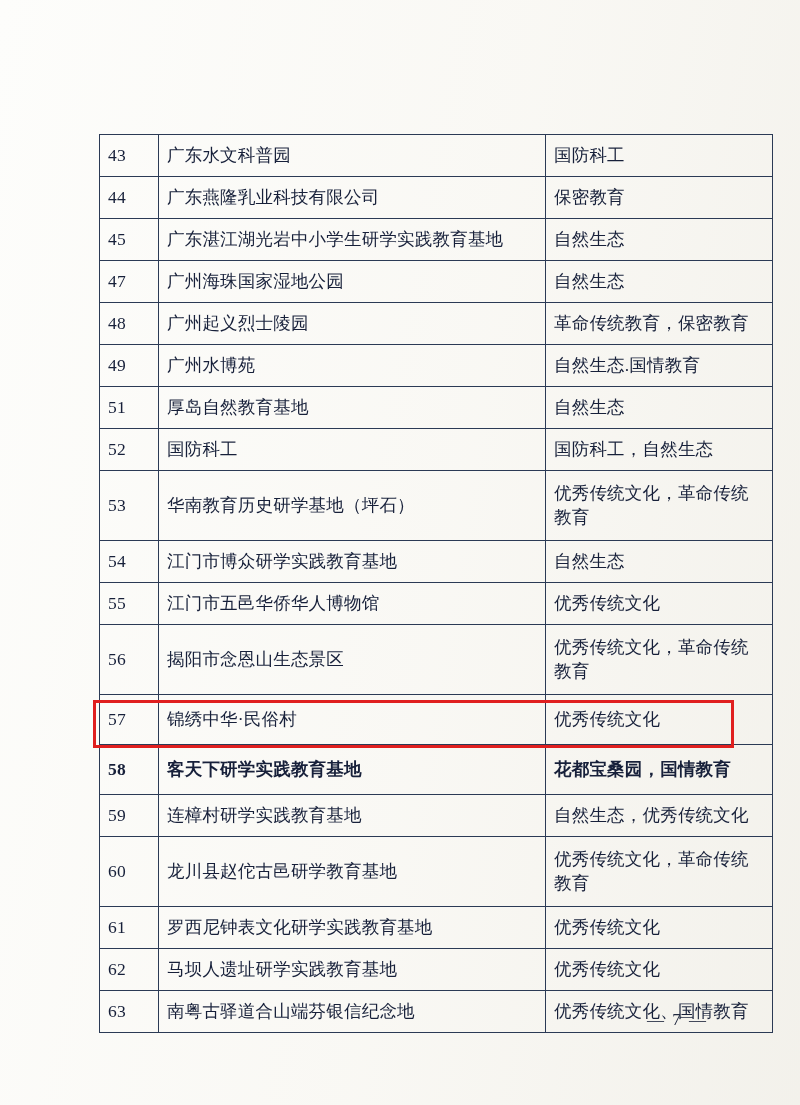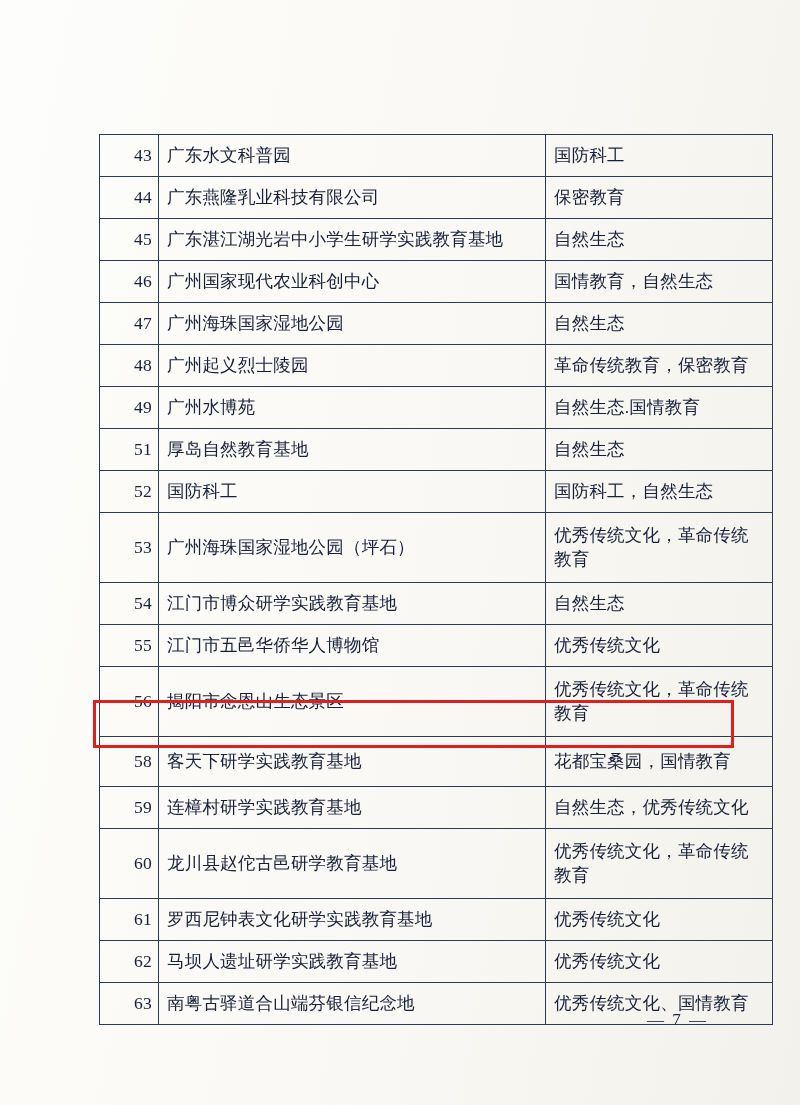--- a/index.html
+++ b/index.html
@@ -45,21 +45,21 @@
     border: 1px solid #2b3a55;
     padding: 4px 6px 5px 8px;
     font-size: 17.5px;
     line-height: 1.38;
     vertical-align: middle;
     color: #17203a;
     letter-spacing: 0.2px;
   }
   td.col-num {
     width: 44px;
-    text-align: right;
+    text-align: left;
     padding-left: 0;
     padding-right: 0;
     font-family: "Liberation Serif", serif;
   }
   td.col-name {
     width: 372px;
   }
   td.col-cat {
     width: 212px;
   }
@@ -89,21 +89,21 @@
   .page-number {
     position: absolute;
     right: 92px;
     top: 1010px;
     font-size: 17px;
     letter-spacing: 2px;
     color: #222a40;
     font-family: "Liberation Serif", serif;
   }
   .bold-row td {
-    font-weight: 400;
+    font-weight: 700;
   }
 </style>
 </head>
 <body>
 
 <div class="page">
   <div class="paper-tint"></div>
 
   <div class="table-wrap">
     <table class="doc-table" id="doc-table">
@@ -117,25 +117,20 @@
             <td class="col-num">44</td>
             <td class="col-name">广东燕隆乳业科技有限公司</td>
             <td class="col-cat">保密教育</td>
           </tr>
           <tr class="row-normal">
             <td class="col-num">45</td>
             <td class="col-name">广东湛江湖光岩中小学生研学实践教育基地</td>
             <td class="col-cat">自然生态</td>
           </tr>
           <tr class="row-normal">
-            <td class="col-num">46</td>
-            <td class="col-name">广州国家现代农业科创中心</td>
-            <td class="col-cat">国情教育，自然生态</td>
-          </tr>
-          <tr class="row-normal">
             <td class="col-num">47</td>
             <td class="col-name">广州海珠国家湿地公园</td>
             <td class="col-cat">自然生态</td>
           </tr>
           <tr class="row-normal">
             <td class="col-num">48</td>
             <td class="col-name">广州起义烈士陵园</td>
             <td class="col-cat">革命传统教育，保密教育</td>
           </tr>
           <tr class="row-normal">
@@ -148,21 +143,21 @@
             <td class="col-name">厚岛自然教育基地</td>
             <td class="col-cat">自然生态</td>
           </tr>
           <tr class="row-normal">
             <td class="col-num">52</td>
             <td class="col-name">国防科工</td>
             <td class="col-cat">国防科工，自然生态</td>
           </tr>
           <tr class="row-tall">
             <td class="col-num">53</td>
-            <td class="col-name">广州海珠国家湿地公园（坪石）</td>
+            <td class="col-name">华南教育历史研学基地（坪石）</td>
             <td class="col-cat">
               <span class="cat-two-line">优秀传统文化，革命传统</span>
               <span class="cat-two-line">教育</span>
             </td>
           </tr>
           <tr class="row-normal">
             <td class="col-num">54</td>
             <td class="col-name">江门市博众研学实践教育基地</td>
             <td class="col-cat">自然生态</td>
           </tr>
@@ -172,20 +167,25 @@
             <td class="col-cat">优秀传统文化</td>
           </tr>
           <tr class="row-tall">
             <td class="col-num">56</td>
             <td class="col-name">揭阳市念恩山生态景区</td>
             <td class="col-cat">
               <span class="cat-two-line">优秀传统文化，革命传统</span>
               <span class="cat-two-line">教育</span>
             </td>
           </tr>
+          <tr class="row-mid">
+            <td class="col-num">57</td>
+            <td class="col-name">锦绣中华·民俗村</td>
+            <td class="col-cat">优秀传统文化</td>
+          </tr>
           <tr class="row-mid bold-row">
             <td class="col-num">58</td>
             <td class="col-name">客天下研学实践教育基地</td>
             <td class="col-cat">花都宝桑园，国情教育</td>
           </tr>
           <tr class="row-normal">
             <td class="col-num">59</td>
             <td class="col-name">连樟村研学实践教育基地</td>
             <td class="col-cat">自然生态，优秀传统文化</td>
           </tr>

